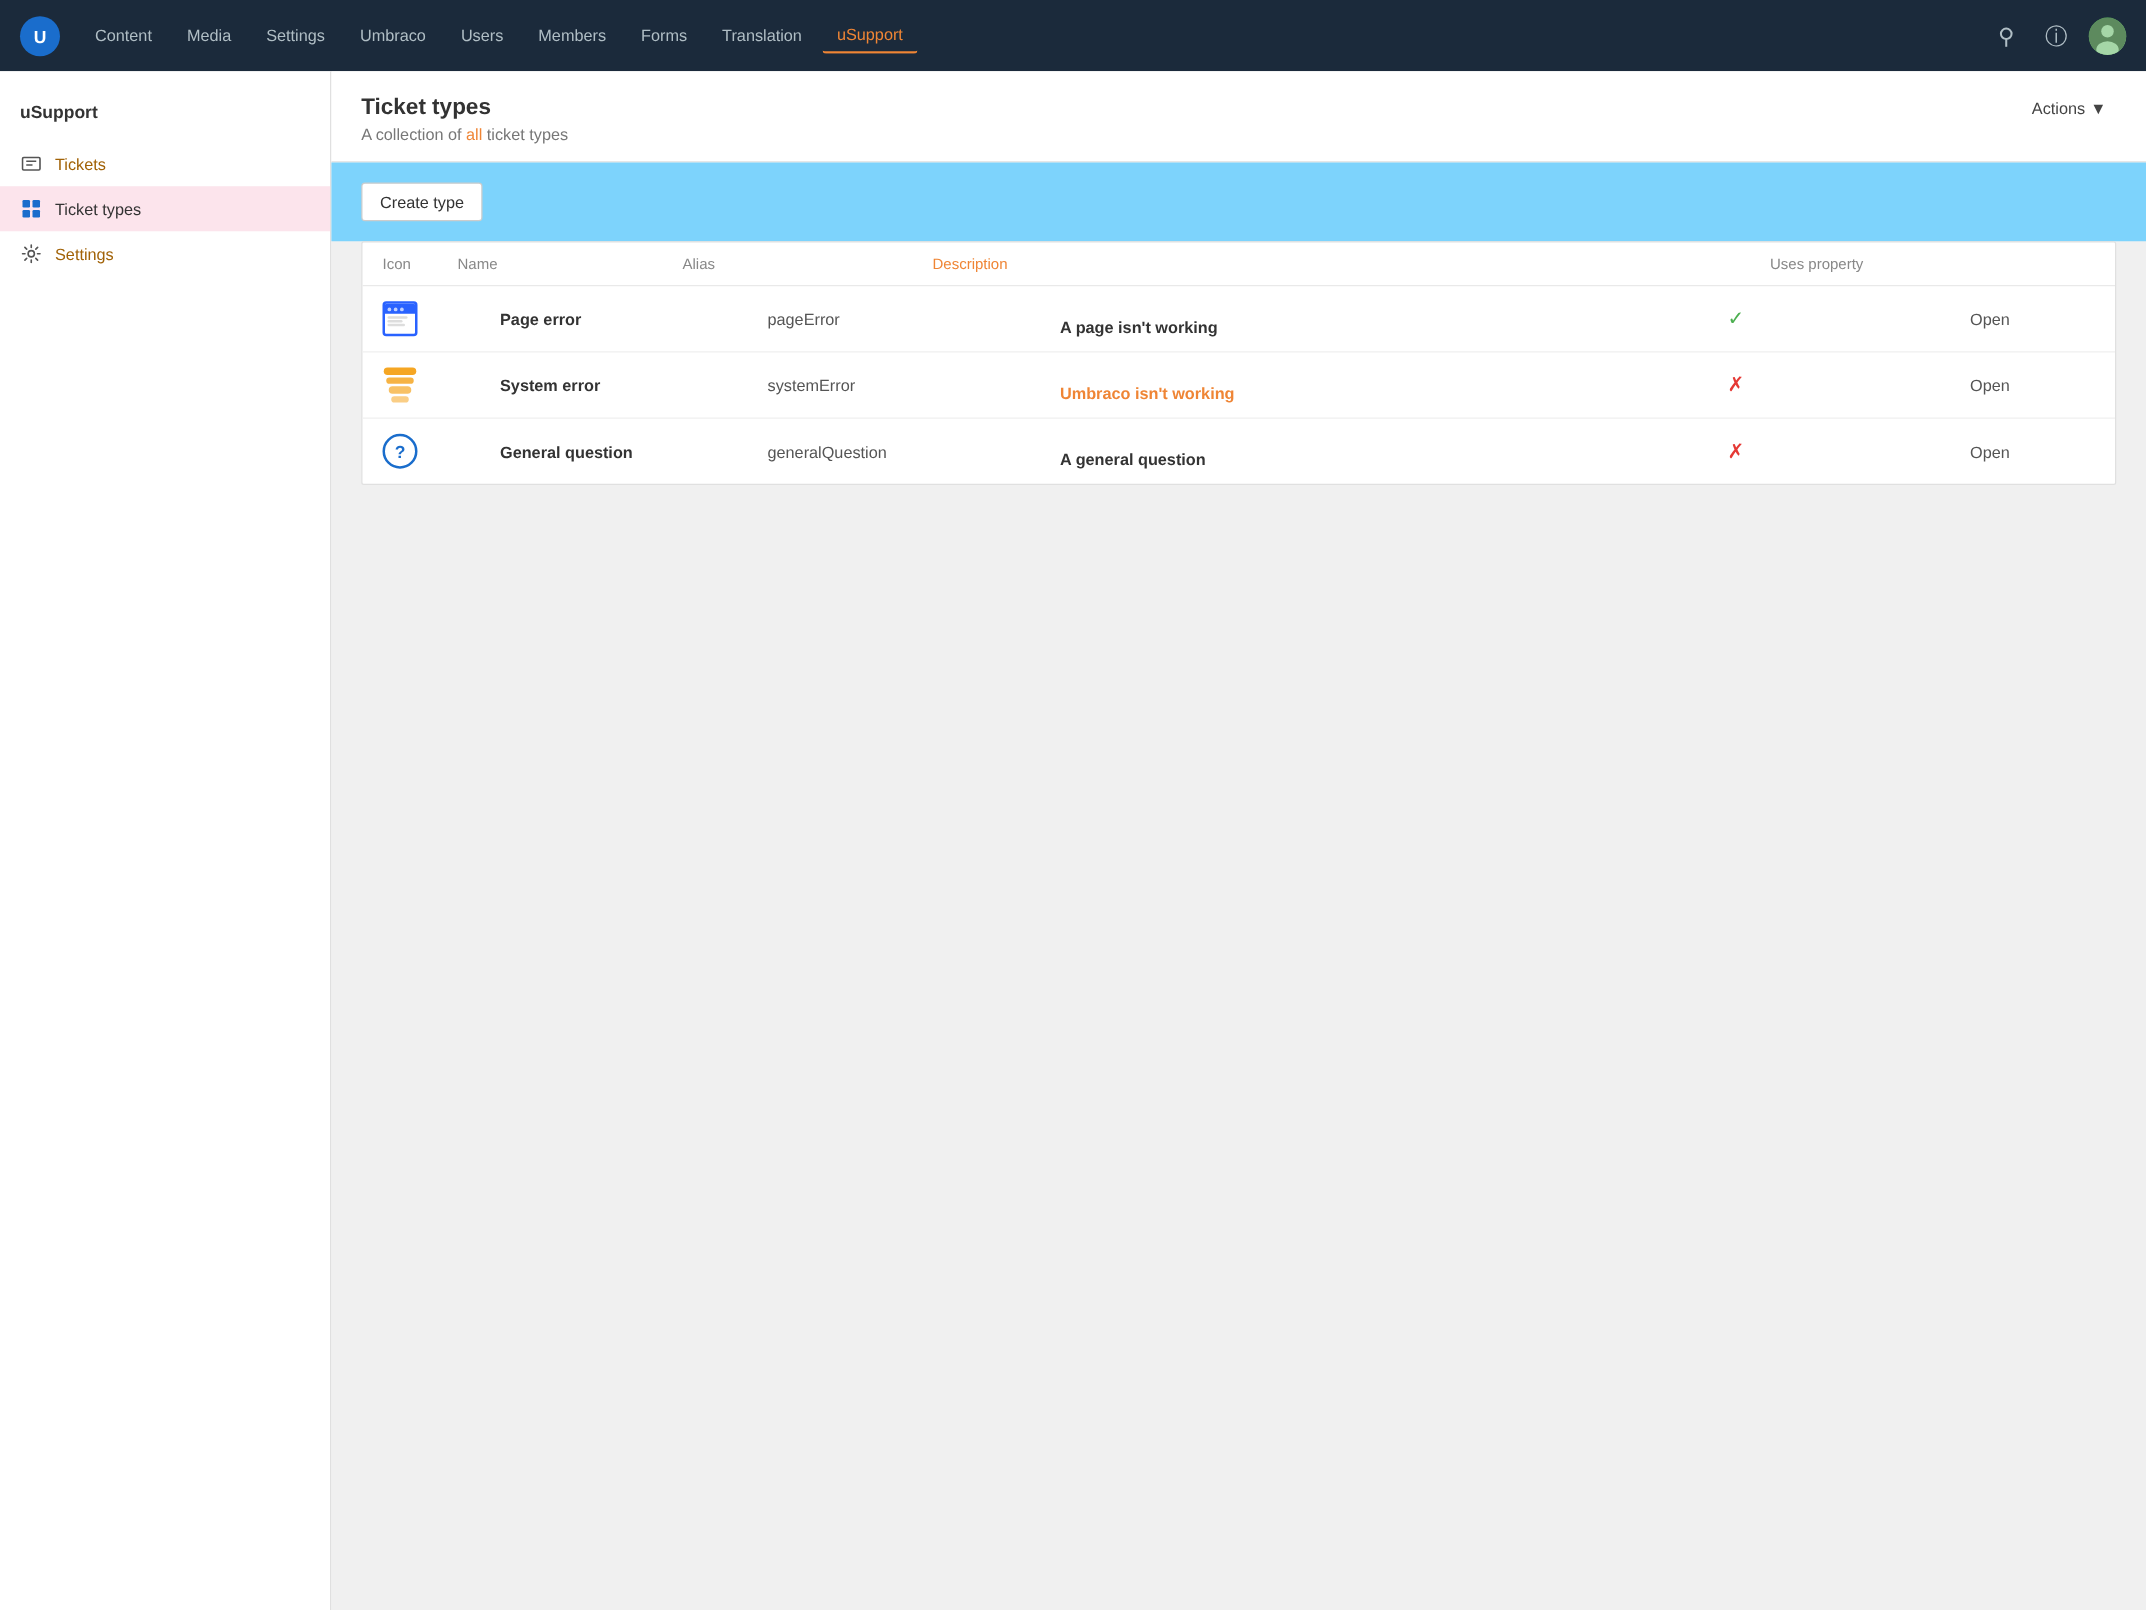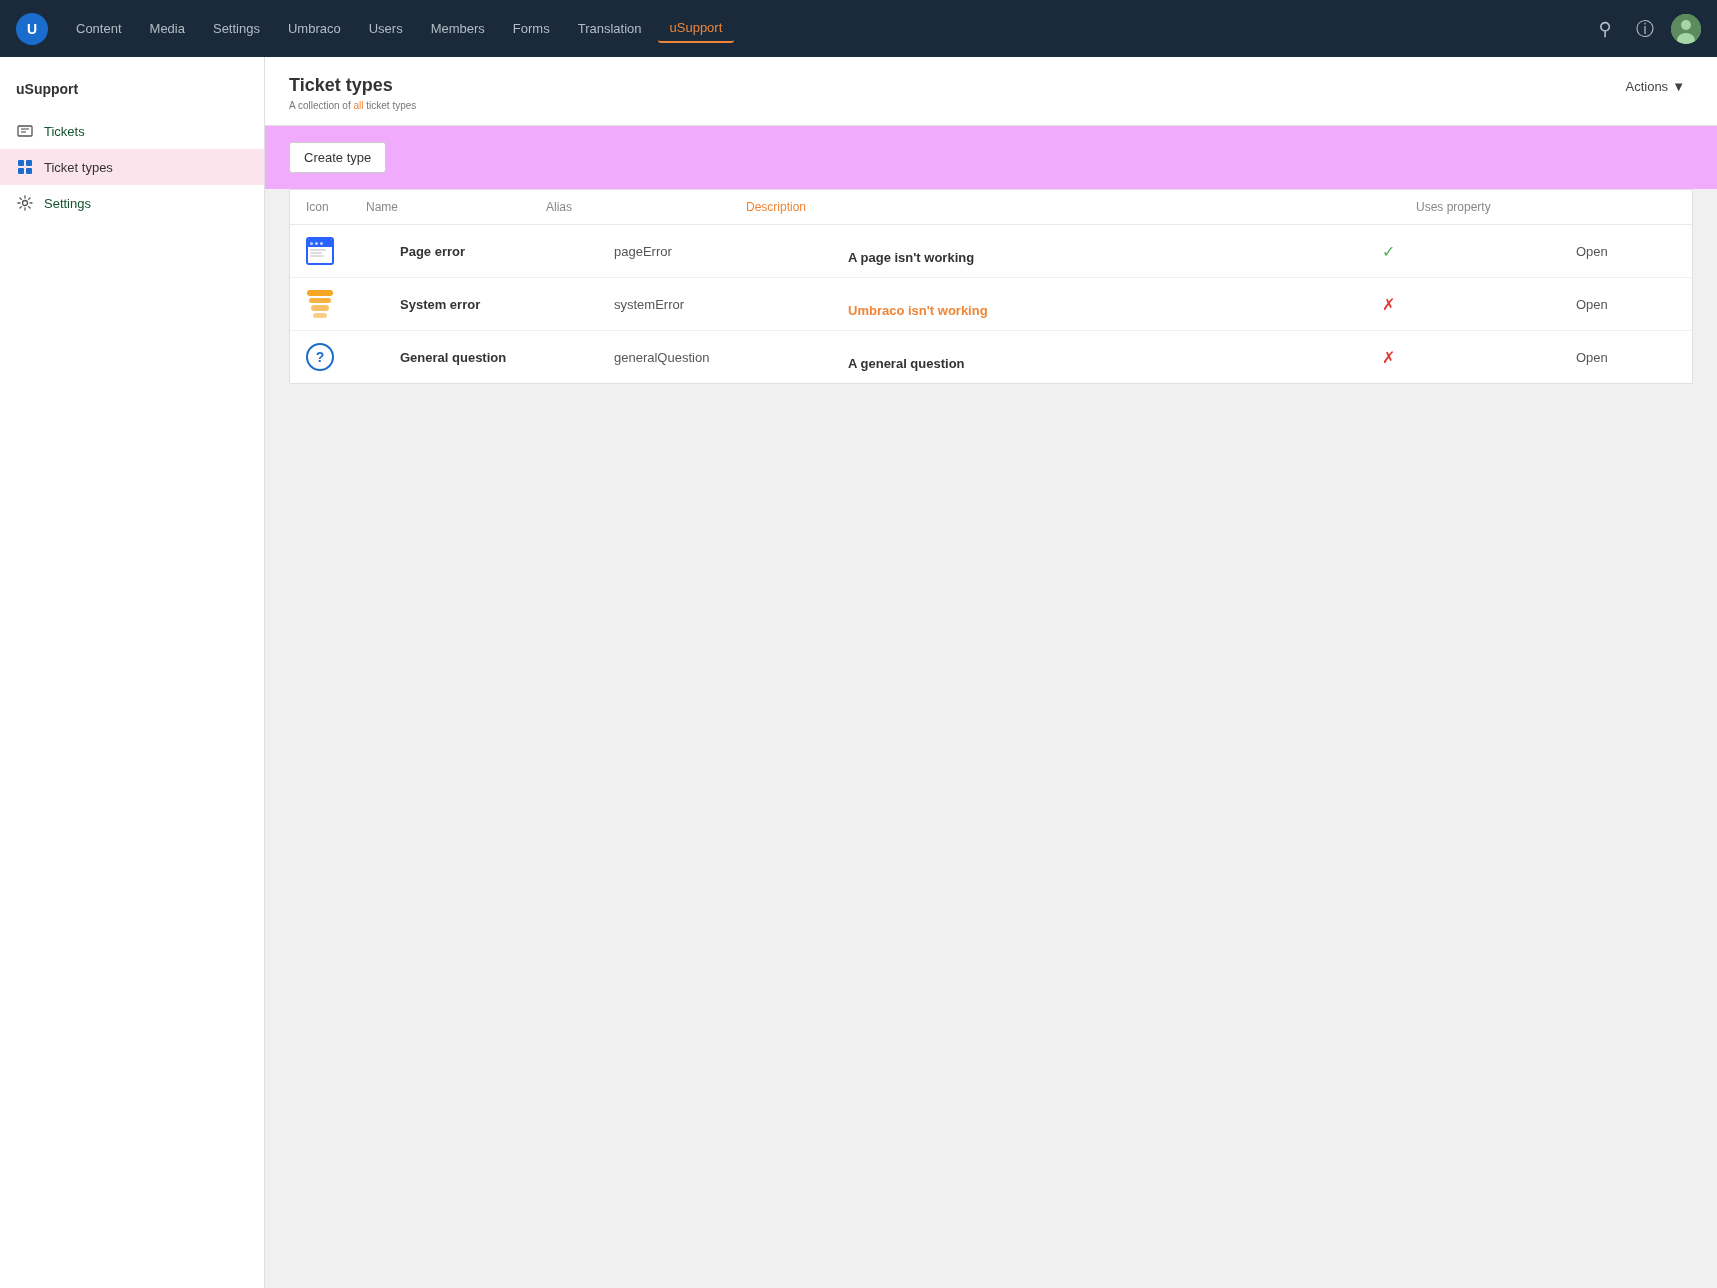--- a/index.html
+++ b/index.html
@@ -74,21 +74,21 @@
       font-weight: 600;
       color: #333;
       padding: 8px 16px 16px;
     }
     .sidebar-item {
       display: flex;
       align-items: center;
       gap: 10px;
       padding: 9px 16px;
       cursor: pointer;
-      color: #14532d;
+      color: #a16207;
       font-size: 13px;
     }
     .sidebar-item.active {
       background: #fce4ec;
       color: #333;
       font-weight: 500;
     }
     .sidebar-icon {
       width: 18px; height: 18px;
       flex-shrink: 0;
@@ -109,42 +109,42 @@
       align-items: flex-start;
       justify-content: space-between;
     }
     .page-title {
       font-size: 18px;
       font-weight: 600;
       color: #333;
       margin-bottom: 4px;
     }
     .page-subtitle {
-      font-size: 10px;
+      font-size: 13px;
       color: #777;
       text-align: right;
     }
     .page-subtitle a {
       color: #ef8535;
       text-decoration: none;
     }
     .actions-btn {
       display: flex;
       align-items: center;
       gap: 4px;
       cursor: pointer;
       color: #444;
       font-size: 13px;
       padding: 4px 8px;
     }
 
     
     .toolbar {
       padding: 16px 24px;
-      background: #f0abfc;
+      background: #7dd3fc;
     }
     .create-type-btn {
       background: white;
       border: 1px solid #ccc;
       padding: 7px 14px;
       font-size: 13px;
       cursor: pointer;
       border-radius: 3px;
       color: #333;
     }

